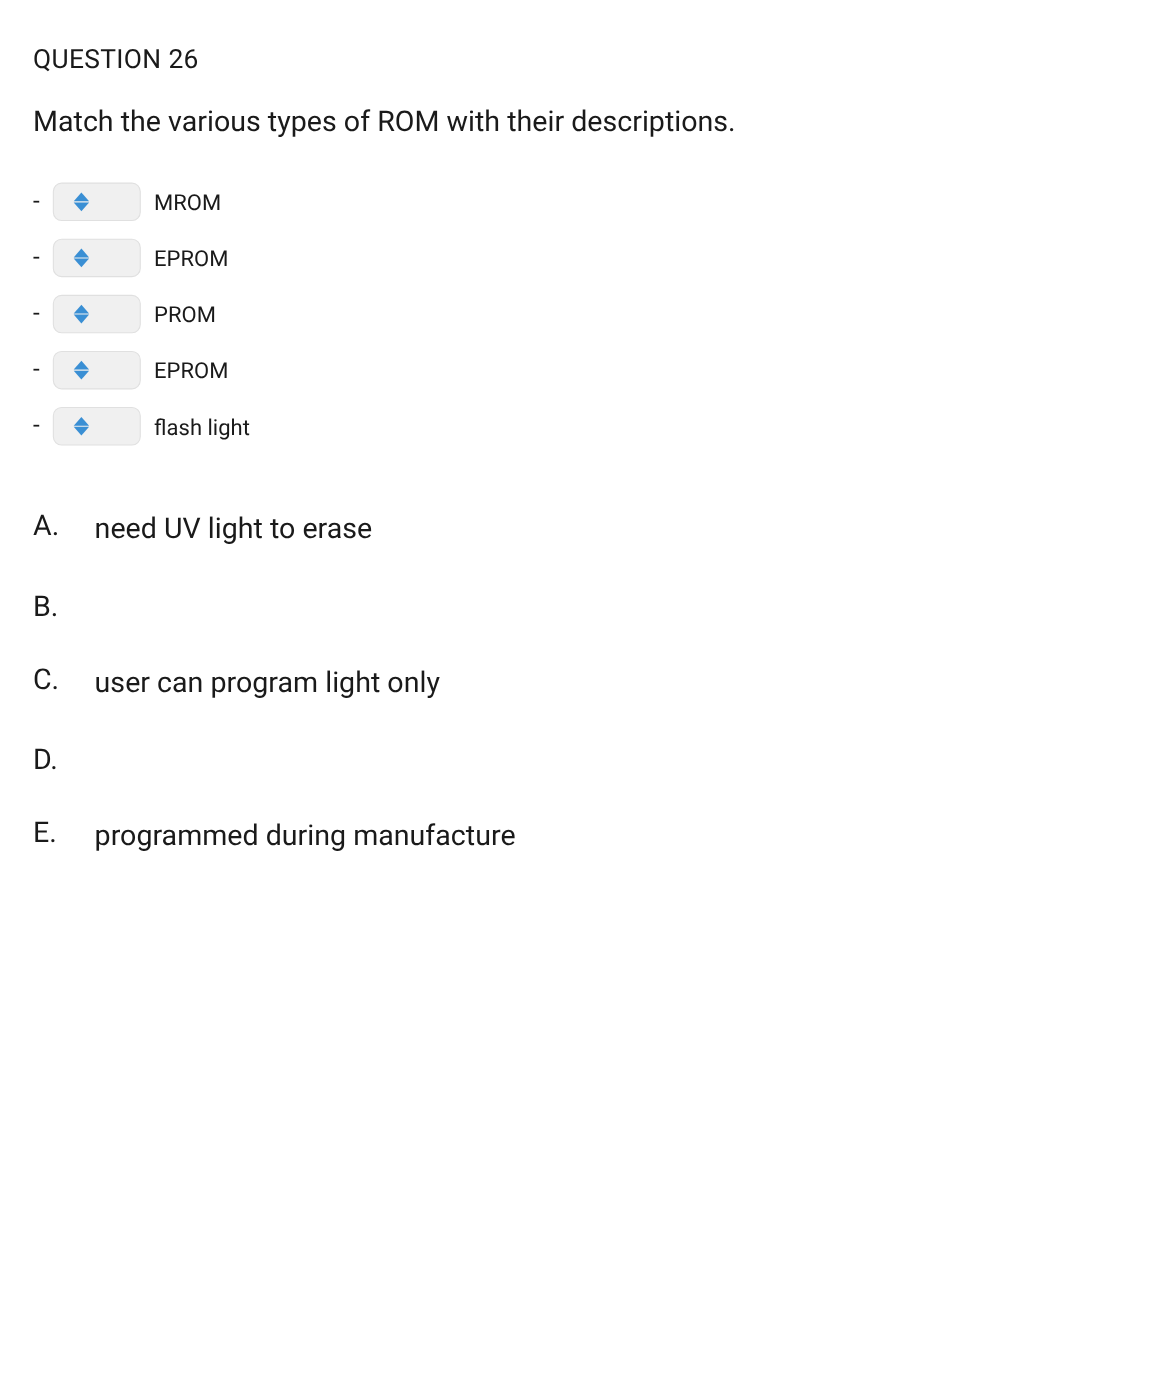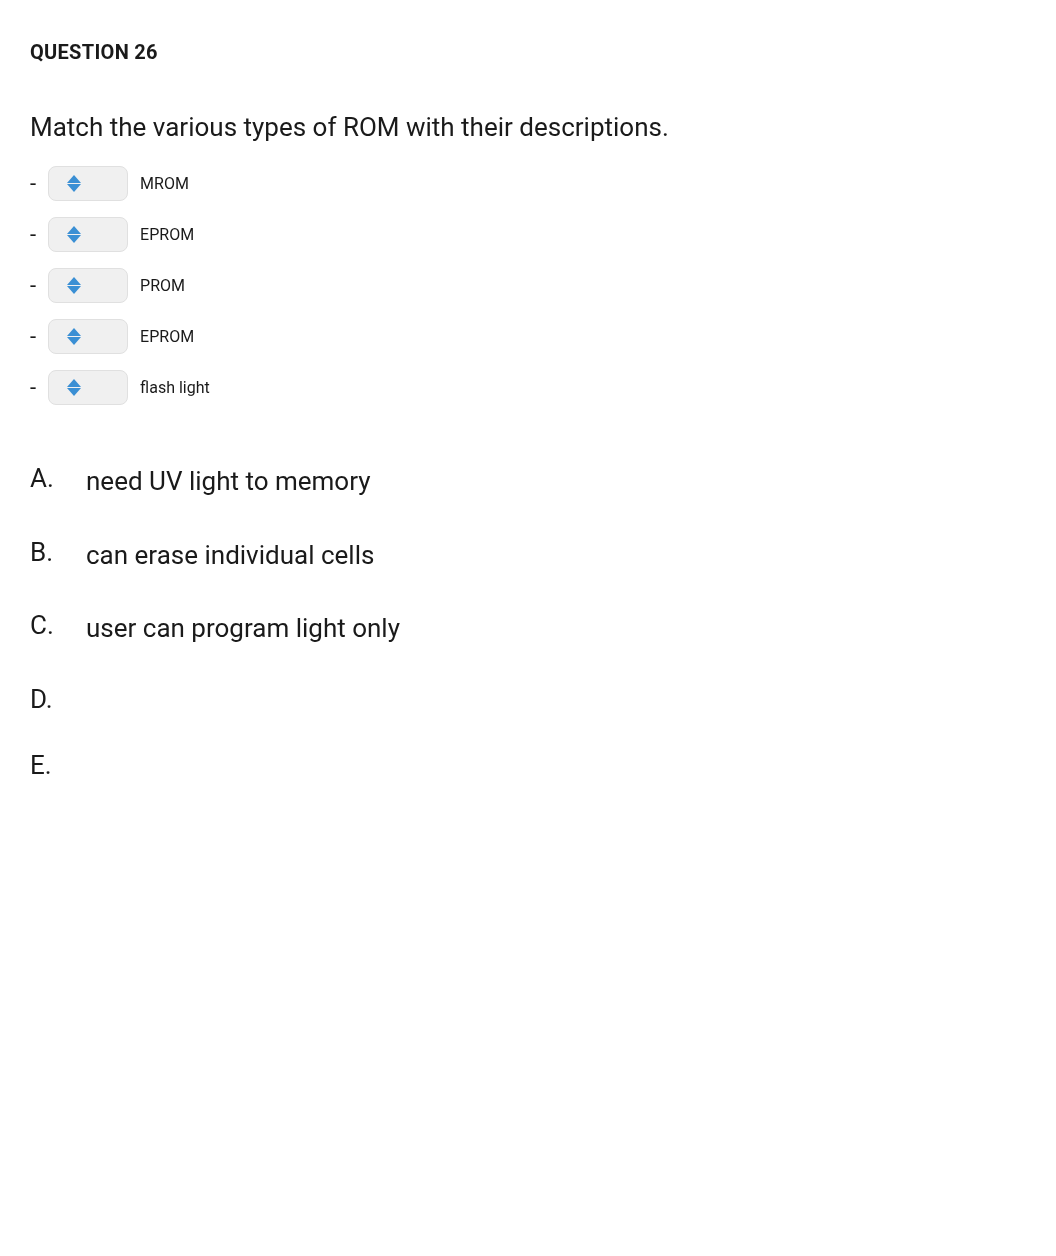--- a/index.html
+++ b/index.html
@@ -11,30 +11,30 @@
     body {
       background: #ffffff;
       font-family: -apple-system, BlinkMacSystemFont, 'Segoe UI', Roboto, Arial, sans-serif;
       width: 1056px;
       min-height: 1256px;
       padding: 40px 30px;
       color: #1a1a1a;
     }
 
     .question-title {
-      font-size: 20px;
-      font-weight: 700;
-      margin-bottom: 48px;
+      font-size: 24px;
+      font-weight: 400;
+      margin-bottom: 28px;
       letter-spacing: 0.3px;
     }
 
     .question-text {
       font-size: 26px;
       font-weight: 400;
-      margin-bottom: 24px;
+      margin-bottom: 40px;
       color: #1a1a1a;
     }
 
     .match-items {
       display: flex;
       flex-direction: column;
       gap: 16px;
       margin-bottom: 40px;
     }
 
@@ -84,21 +84,21 @@
 
     .chevron-up {
       border-bottom: 8px solid #3a8fd4;
     }
 
     .chevron-down {
       border-top: 8px solid #3a8fd4;
     }
 
     .item-label {
-      font-size: 16px;
+      font-size: 20px;
       font-weight: 400;
       color: #1a1a1a;
     }
 
     .answers-list {
       display: flex;
       flex-direction: column;
       gap: 0px;
       margin-top: 10px;
     }
@@ -192,34 +192,34 @@
     </div>
     <span class="item-label">flash light</span>
   </div>
 
 </div>
 
 <div class="answers-list">
 
   <div class="answer-item">
     <span class="answer-letter">A.</span>
-    <span class="answer-text">need UV light to memory</span>
+    <span class="answer-text">need UV light to erase</span>
   </div>
 
   <div class="answer-item">
     <span class="answer-letter">B.</span>
-    <span class="answer-text">can erase individual cells</span>
   </div>
 
   <div class="answer-item">
     <span class="answer-letter">C.</span>
     <span class="answer-text">user can program light only</span>
   </div>
 
   <div class="answer-item">
     <span class="answer-letter">D.</span>
   </div>
 
   <div class="answer-item">
     <span class="answer-letter">E.</span>
+    <span class="answer-text">programmed during manufacture</span>
   </div>
 
 </div>
 
 </body></html>

